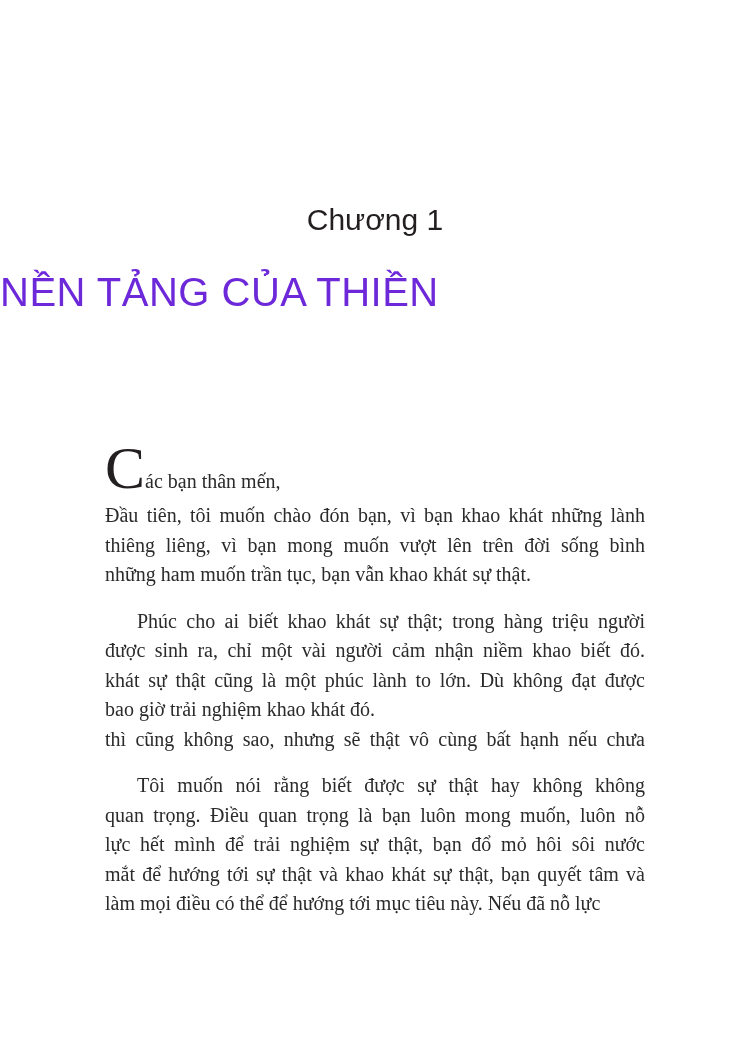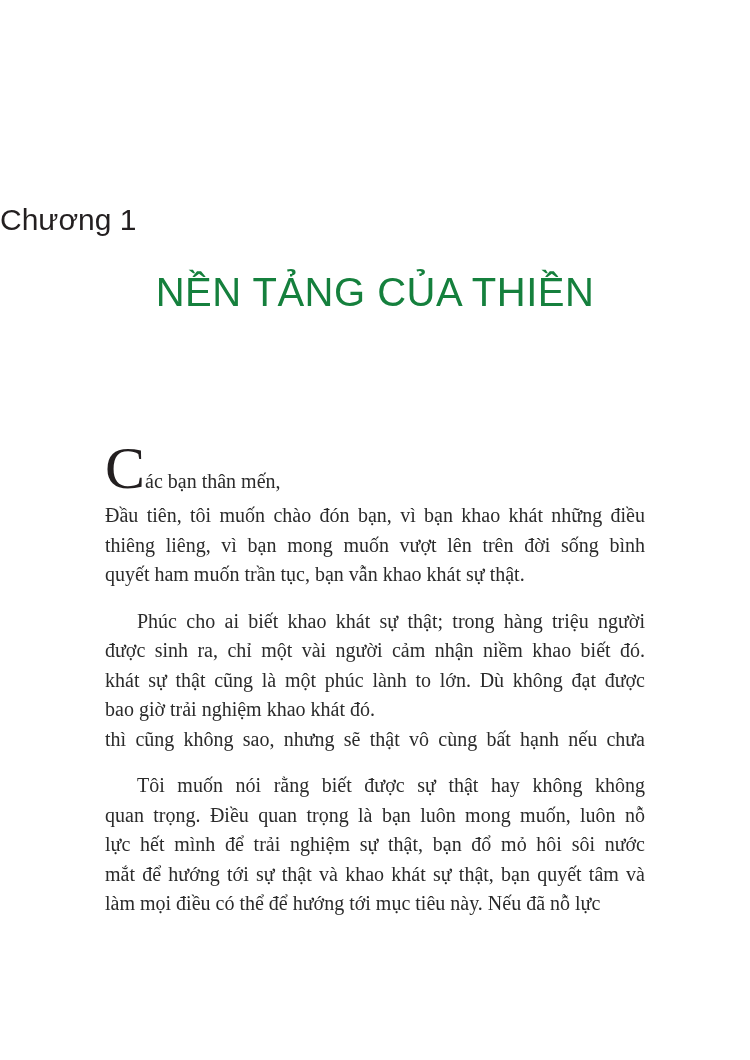--- a/index.html
+++ b/index.html
@@ -14,39 +14,39 @@
     background: #ffffff;
     overflow: hidden;
     font-family: "Liberation Serif", serif;
     color: #2b2b2b;
   }
   .chapter-label {
     position: absolute;
     top: 201px;
     left: 0;
     width: 750px;
-    text-align: left;
+    text-align: center;
     font-family: "Liberation Sans", sans-serif;
     font-weight: 400;
     font-size: 30px;
     line-height: 38px;
     color: #231f20;
   }
   .chapter-title {
     position: absolute;
     top: 266px;
     left: 0;
     width: 750px;
-    text-align: center;
+    text-align: left;
     font-family: "Liberation Sans", sans-serif;
     font-weight: 400;
     font-size: 40px;
     line-height: 52px;
     letter-spacing: 0.5px;
-    color: #15803d;
+    color: #6d28d9;
   }
   .body-column {
     position: absolute;
     left: 105px;
     top: 443px;
     width: 540px;
     font-size: 20px;
     line-height: 29.5px;
     color: #2b2b2b;
   }
@@ -97,23 +97,23 @@
 
   <div class="chapter-label">Chương 1</div>
 
   <div class="chapter-title">NỀN TẢNG CỦA THIỀN</div>
 
   <div class="body-column">
 
     <div class="salutation"><span class="bigcap">C</span><span class="sal-text">ác bạn thân mến,</span></div>
 
     <div class="para">
-      <div class="line">Đầu tiên, tôi muốn chào đón bạn, vì bạn khao khát những điều</div>
+      <div class="line">Đầu tiên, tôi muốn chào đón bạn, vì bạn khao khát những lành</div>
       <div class="line">thiêng liêng, vì bạn mong muốn vượt lên trên đời sống bình</div>
-      <div class="line last">quyết ham muốn trần tục, bạn vẫn khao khát sự thật.</div>
+      <div class="line last">những ham muốn trần tục, bạn vẫn khao khát sự thật.</div>
     </div>
 
     <div class="para">
       <div class="line indent">Phúc cho ai biết khao khát sự thật; trong hàng triệu người</div>
       <div class="line">được sinh ra, chỉ một vài người cảm nhận niềm khao biết đó.</div>
       <div class="line">khát sự thật cũng là một phúc lành to lớn. Dù không đạt được</div>
       <div class="line last">bao giờ trải nghiệm khao khát đó.</div>
       <div class="line">thì cũng không sao, nhưng sẽ thật vô cùng bất hạnh nếu chưa</div>
     </div>
 

